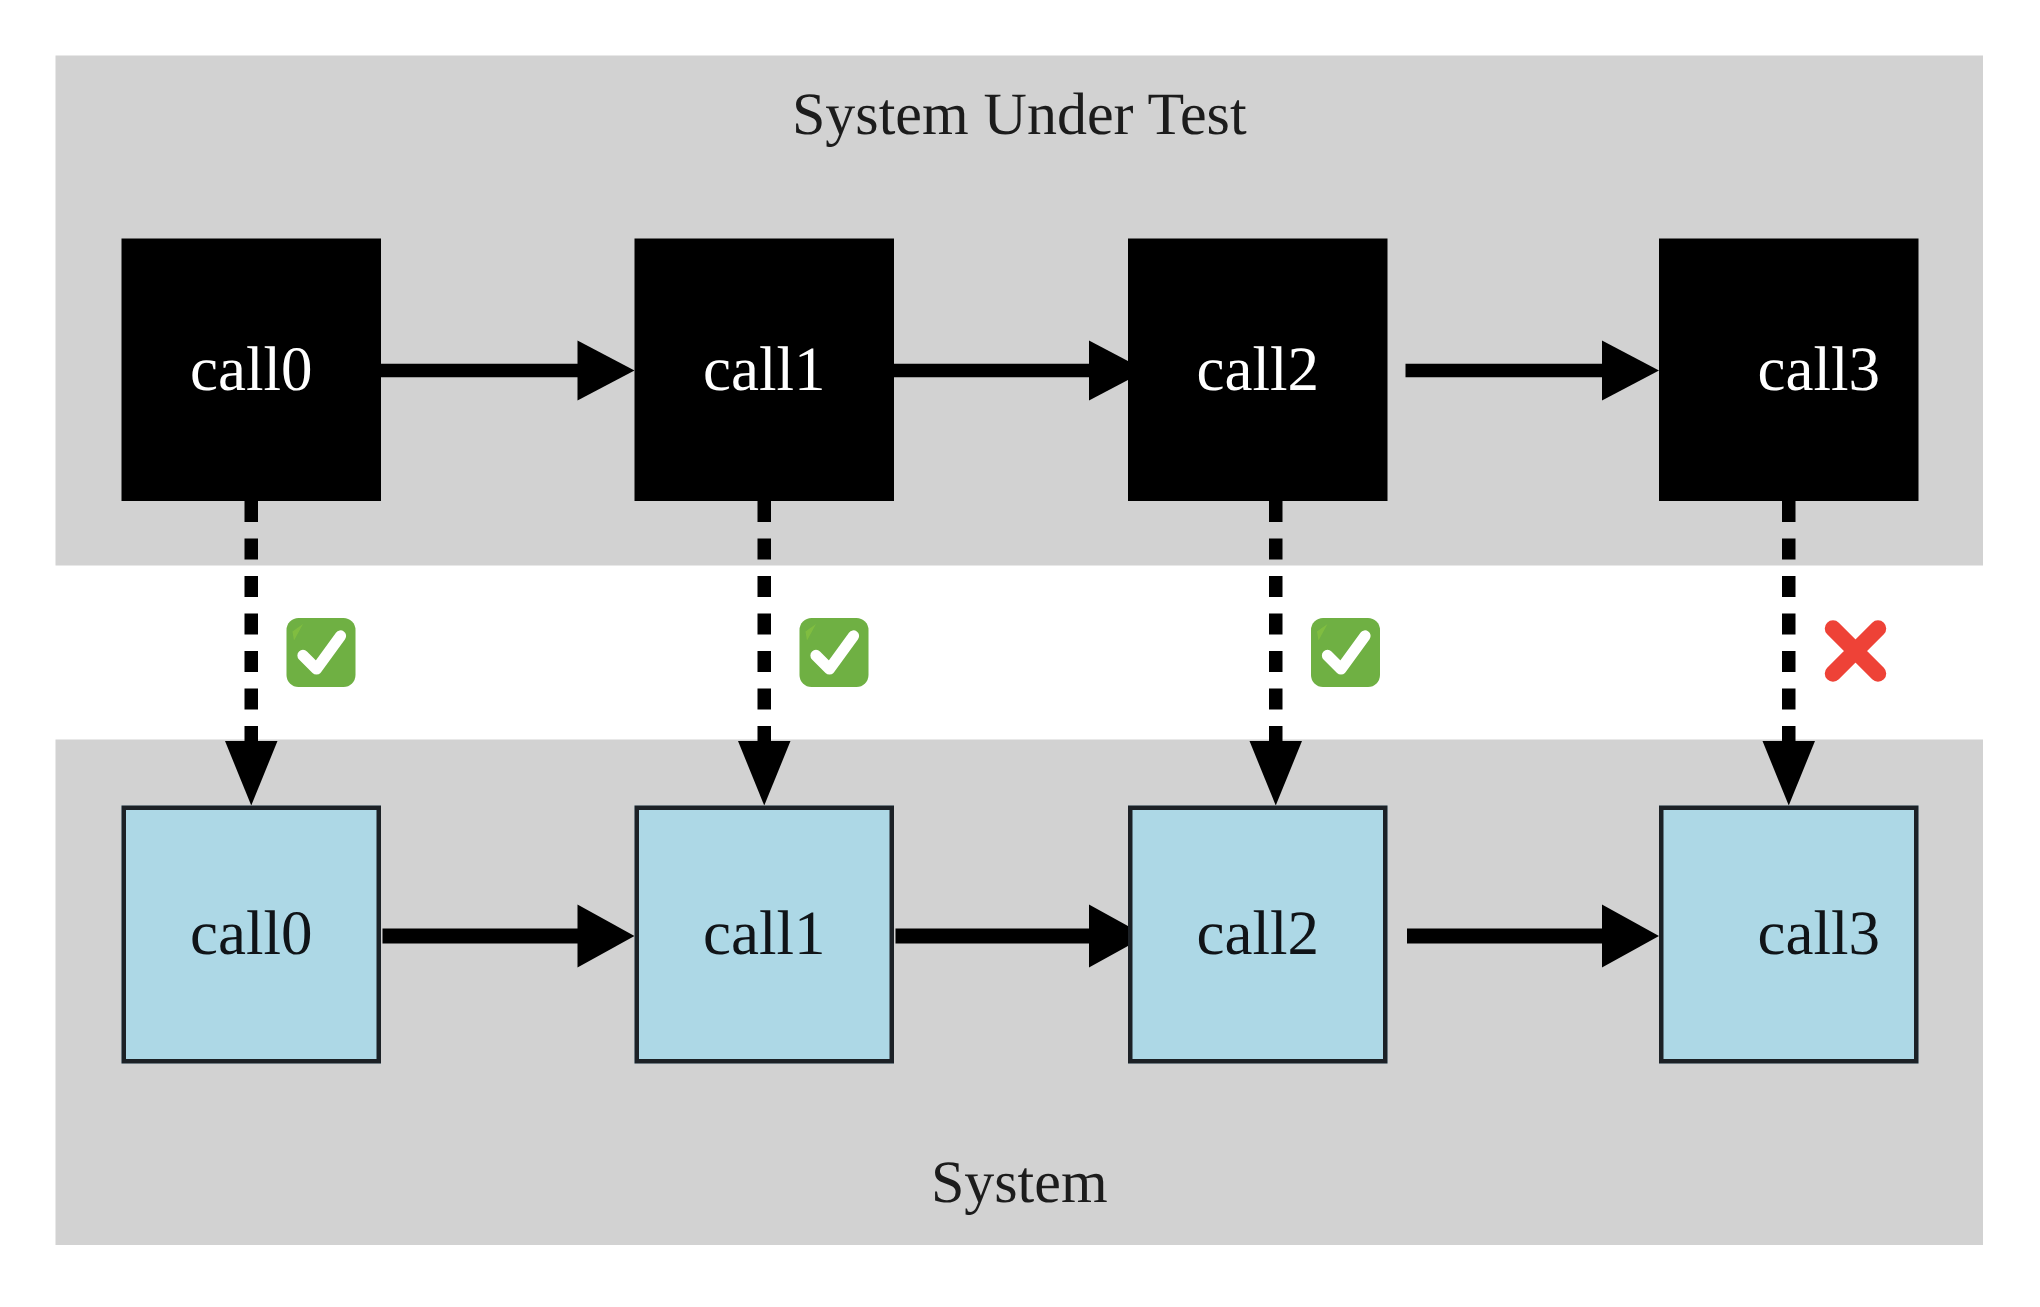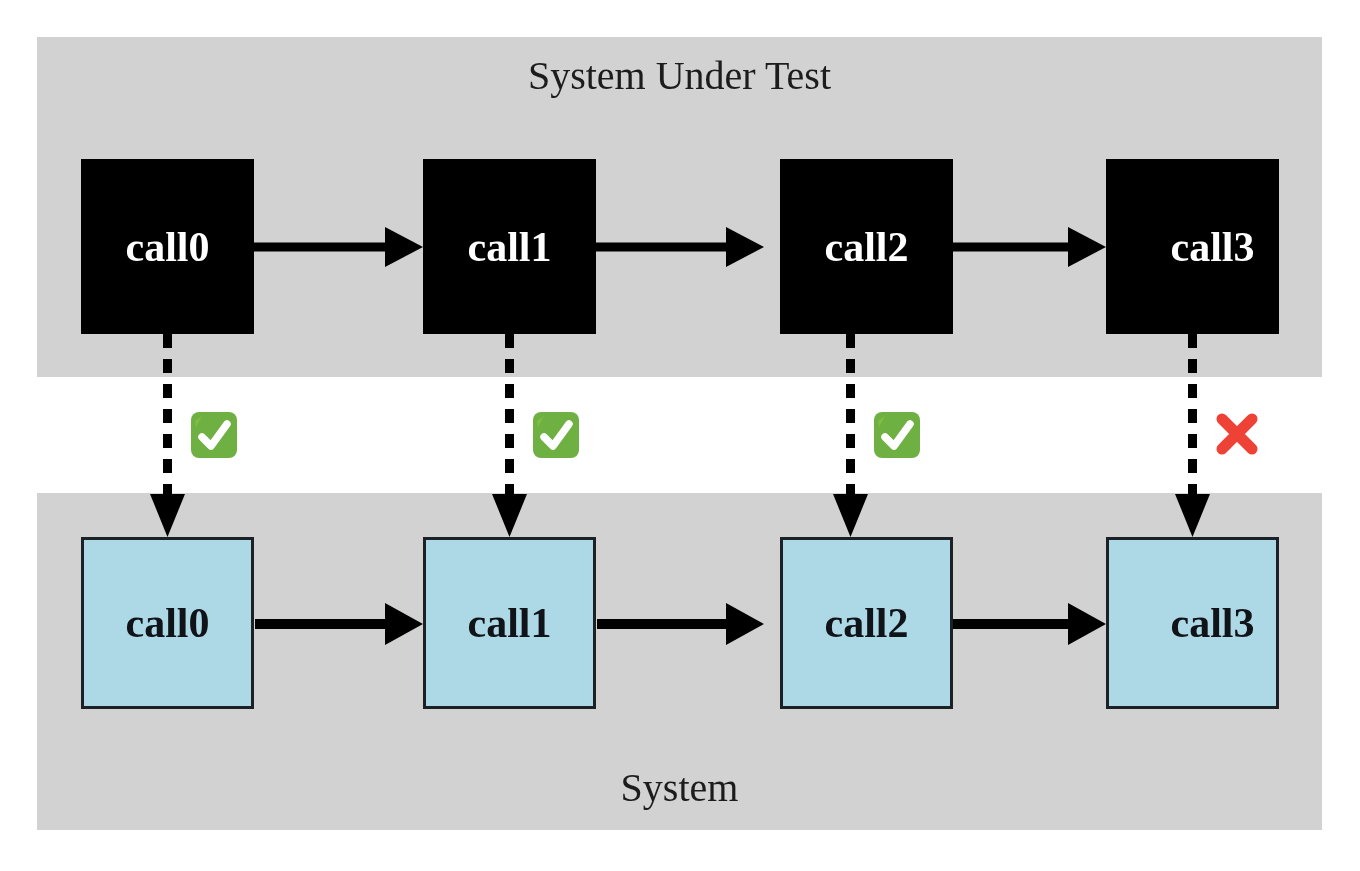--- a/index.html
+++ b/index.html
@@ -32,38 +32,37 @@
   .sut-title   { top: 16px; }
   .model-title { top: 272px; }
   .node {
     position: absolute;
     width: 173px;
     box-sizing: border-box;
     display: flex;
     align-items: center;
     justify-content: center;
     font-size: 42px;
-    font-weight: bold;
   }
   .sut-node {
     top: 159px;
     height: 175px;
     background: #000000;
     color: #ffffff;
   }
   .model-node {
     top: 537px;
     height: 172px;
     background: #add8e6;
     border: 3px solid #1c2126;
     color: #101418;
   }
   .n0 { left: 81px; }
   .n1 { left: 423px; text-align: right; }
-  .n2 { left: 780px; }
+  .n2 { left: 752px; }
   .n3 { left: 1106px; padding-left: 40px; }
   .arrows {
     position: absolute;
     left: 0; top: 0;
     width: 1360px;
     height: 871px;
     pointer-events: none;
   }
   .verdict {
     position: absolute;

